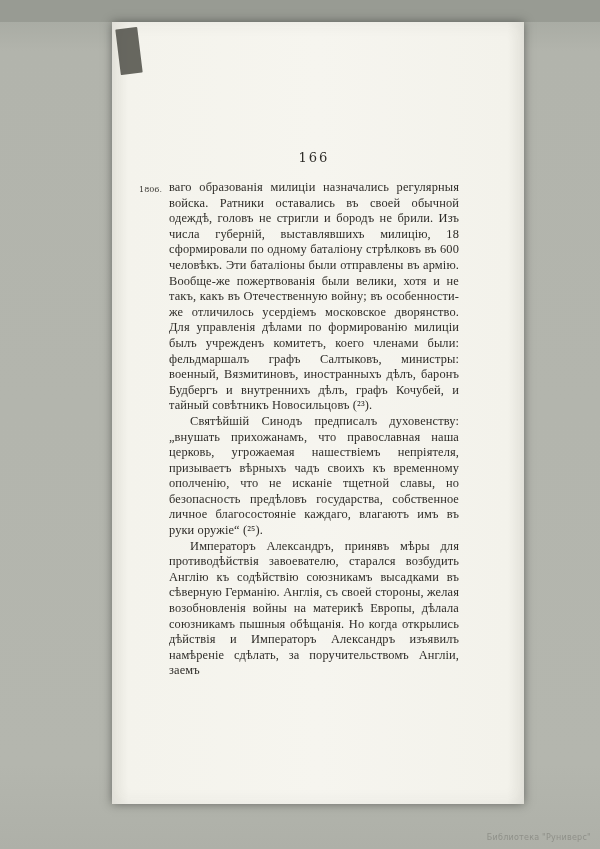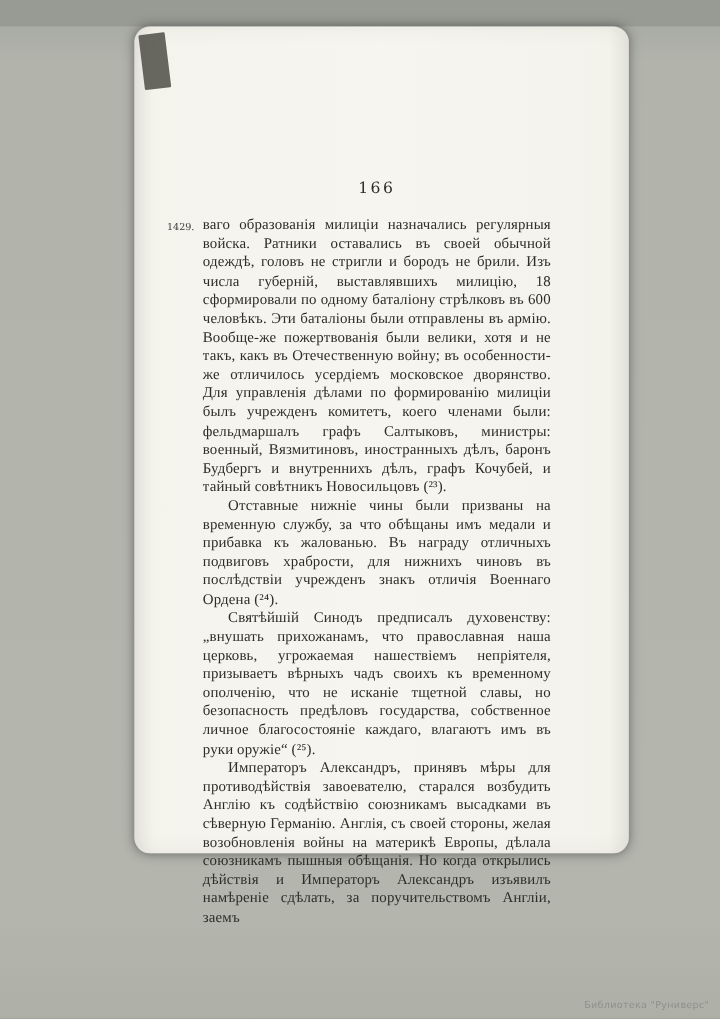--- a/index.html
+++ b/index.html
@@ -20,24 +20,23 @@
     position: absolute;
     left: 0; top: 0;
     width: 100%; height: 22px;
     background: #989b93;
   }
   .book-page {
     position: absolute;
     left: 112px;
     top: 22px;
     width: 412px;
-    height: 689px;
+    height: 782px;
     background: linear-gradient(90deg, #e9e8e0 0%, #f4f3ec 4%, #f6f5ef 50%, #f3f2eb 96%, #e8e7df 100%);
     box-shadow: 0 0 9px rgba(30,30,28,0.5), inset 0 0 18px rgba(60,60,50,0.07);
-    border-radius: 13px;
   }
   .scan-artifact-corner {
     position: absolute;
     left: 118px;
     top: 28px;
     width: 22px;
     height: 46px;
     background: #4e4d46;
     transform: rotate(-7deg);
     opacity: 0.85;
@@ -93,25 +92,24 @@
 </style>
 </head>
 <body>
 
 <div class="scan">
   <div class="scan-top-strip"></div>
 
   <div class="book-page">
     <div class="page-number">166</div>
 
-    <div class="margin-year-note">1429.</div>
+    <div class="margin-year-note">1806.</div>
 
     <div class="text-block">
       <p class="no-indent">ваго образованія милиціи назначались регулярныя войска. Ратники оставались въ своей обычной одеждѣ, головъ не стригли и бородъ не брили. Изъ числа губерній, выставлявшихъ милицію, 18 сформировали по одному баталіону стрѣлковъ въ 600 человѣкъ. Эти баталіоны были отправлены въ армію. Вообще-же пожертвованія были велики, хотя и не такъ, какъ въ Отечественную войну; въ особенности-же отличилось усердіемъ московское дворянство. Для управленія дѣлами по формированію милиціи былъ учрежденъ комитетъ, коего членами были: фельдмаршалъ графъ Салтыковъ, министры: военный, Вязмитиновъ, иностранныхъ дѣлъ, баронъ Будбергъ и внутреннихъ дѣлъ, графъ Кочубей, и тайный совѣтникъ Новосильцовъ (²³).</p>
-      <p>Отставные нижніе чины были призваны на временную службу, за что обѣщаны имъ медали и прибавка къ жалованью. Въ награду отличныхъ подвиговъ храбрости, для нижнихъ чиновъ въ послѣдствіи учрежденъ знакъ отличія Военнаго Ордена (²⁴).</p>
       <p>Святѣйшій Синодъ предписалъ духовенству: „внушать прихожанамъ, что православная наша церковь, угрожаемая нашествіемъ непріятеля, призываетъ вѣрныхъ чадъ своихъ къ временному ополченію, что не исканіе тщетной славы, но безопасность предѣловъ государства, собственное личное благосостояніе каждаго, влагаютъ имъ въ руки оружіе“ (²⁵).</p>
       <p>Императоръ Александръ, принявъ мѣры для противодѣйствія завоевателю, старался возбудить Англію къ содѣйствію союзникамъ высадками въ сѣверную Германію. Англія, съ своей стороны, желая возобновленія войны на материкѣ Европы, дѣлала союзникамъ пышныя обѣщанія. Но когда открылись дѣйствія и Императоръ Александръ изъявилъ намѣреніе сдѣлать, за поручительствомъ Англіи, заемъ</p>
     </div>
   </div>
 
   <div class="scan-artifact-corner"></div>
 
   <div class="watermark">Библиотека "Руниверс"</div>
 </div>
 

